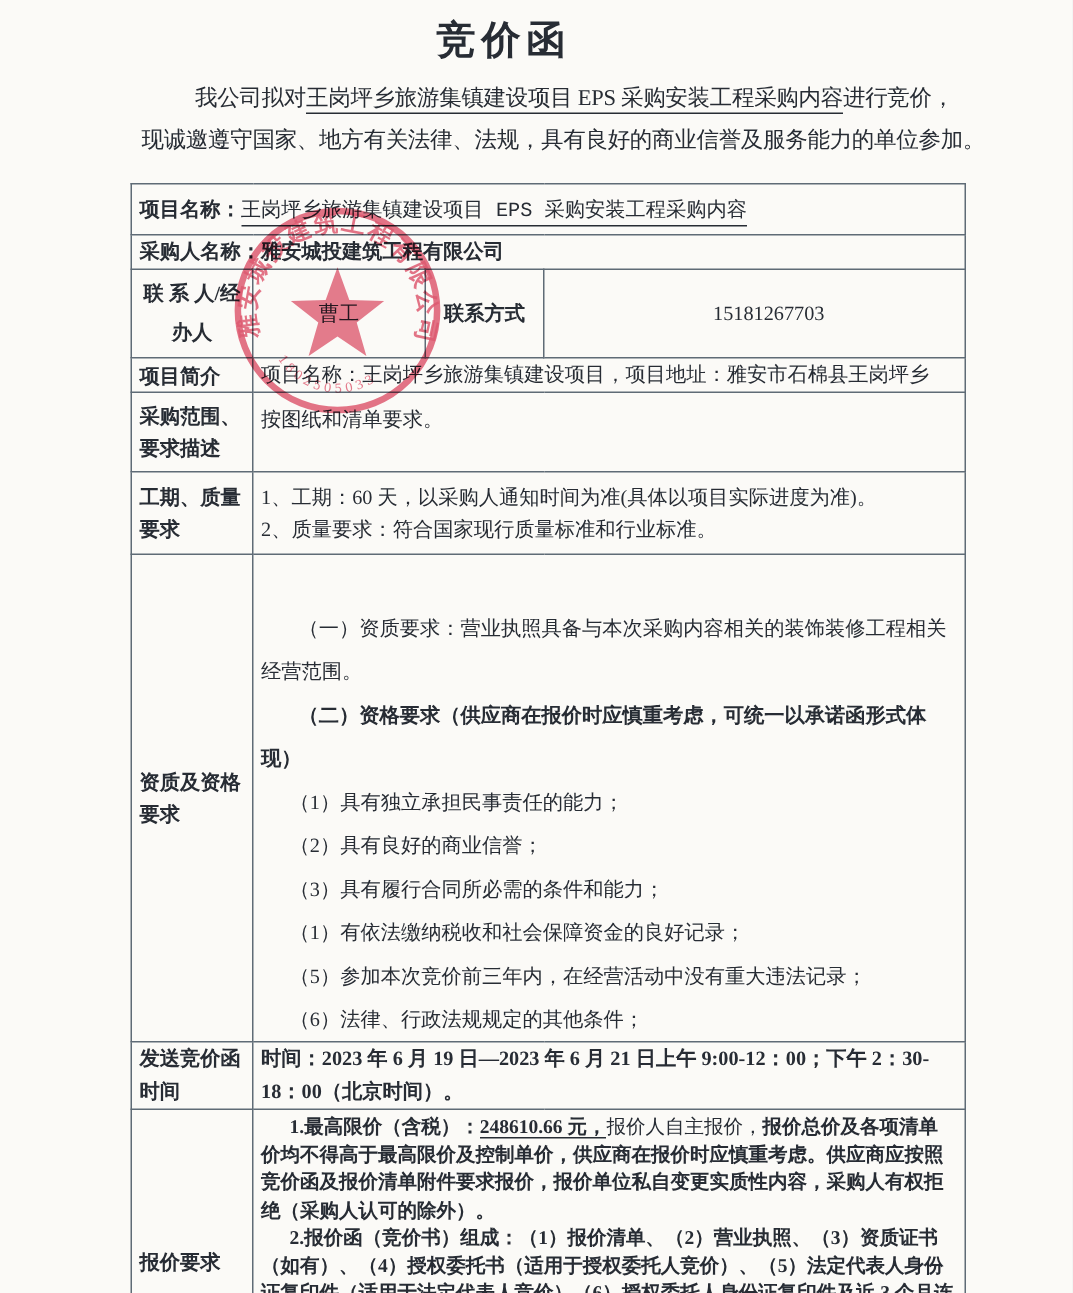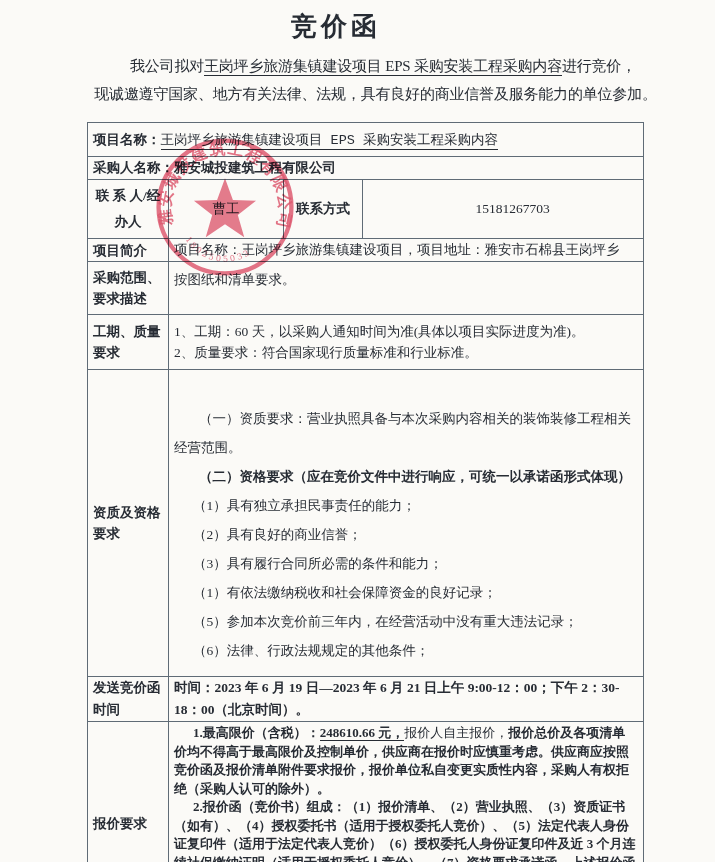--- a/index.html
+++ b/index.html
@@ -118,21 +118,21 @@
         <div>1、工期：60 天，以采购人通知时间为准(具体以项目实际进度为准)。</div>
         <div>2、质量要求：符合国家现行质量标准和行业标准。</div>
       </td>
     </tr>
 
     <tr class="r7">
       <td class="lbl ctr">资质及资格
 要求</td>
       <td colspan="3" class="content">
         <p class="indent2">（一）资质要求：营业执照具备与本次采购内容相关的装饰装修工程相关经营范围。</p>
-        <p class="indent2 b">（二）资格要求（应在竞价文件中进行响应，可统一以承诺函形式体现）</p>
+        <p class="indent2 b">（二）资格要求（供应商在报价时应慎重考虑，可统一以承诺函形式体现）</p>
         <p class="indent15">（1）具有独立承担民事责任的能力；</p>
         <p class="indent15">（2）具有良好的商业信誉；</p>
         <p class="indent15">（3）具有履行合同所必需的条件和能力；</p>
         <p class="indent15">（1）有依法缴纳税收和社会保障资金的良好记录；</p>
         <p class="indent15">（5）参加本次竞价前三年内，在经营活动中没有重大违法记录；</p>
         <p class="indent15">（6）法律、行政法规规定的其他条件；</p>
       </td>
     </tr>
 
     <tr class="r8">

